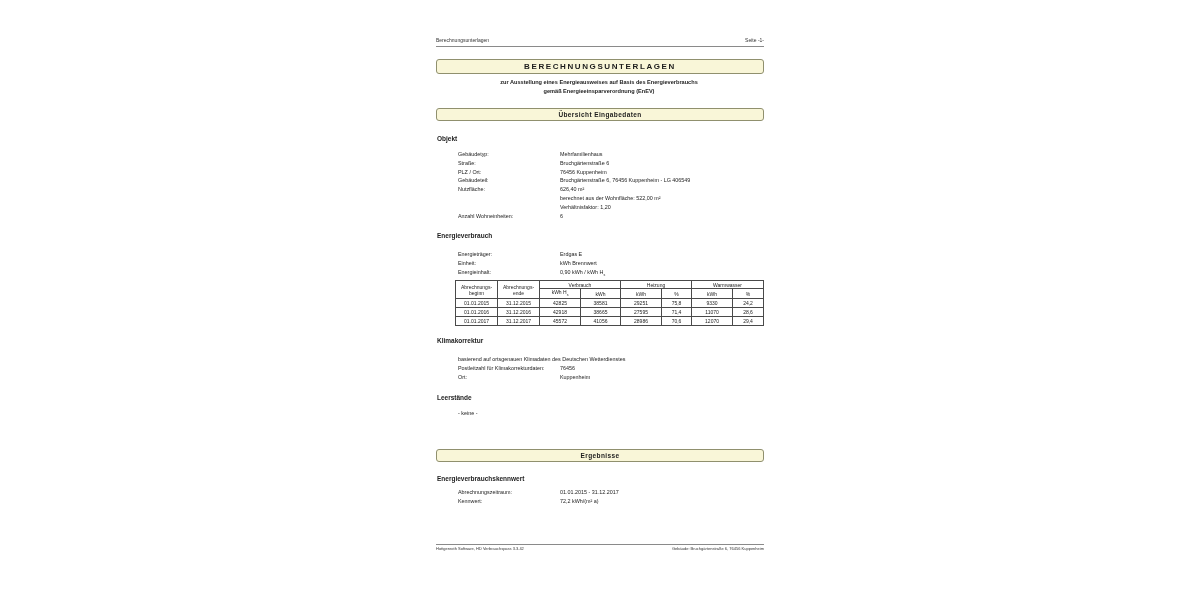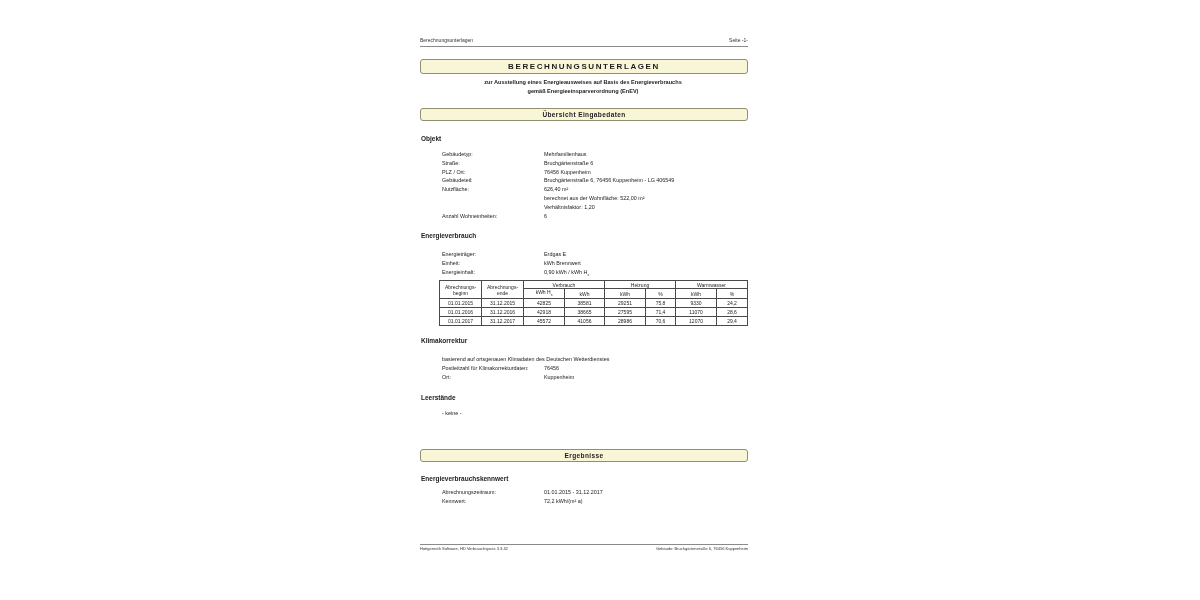--- a/index.html
+++ b/index.html
@@ -4,21 +4,21 @@
 <style>
   html, body { margin: 0; padding: 0; }
   body {
     width: 1200px; height: 600px;
     background: #ffffff;
     position: relative;
     font-family: "Liberation Sans", sans-serif;
     color: #1c1c1c;
     overflow: hidden;
   }
-  .doc { position: absolute; left: 414px; top: 0; width: 338px; height: 476px; }
+  .doc { position: absolute; left: 430px; top: 0; width: 338px; height: 476px; }
   .abs { position: absolute; }
 
   .meta {
     top: 37px; left: 6px; width: 328px;
     display: flex; justify-content: space-between;
     font-size: 5px; line-height: 6px;
     border-bottom: 1px solid #8a8a8a; padding-bottom: 3px;
     color: #333;
   }
 

